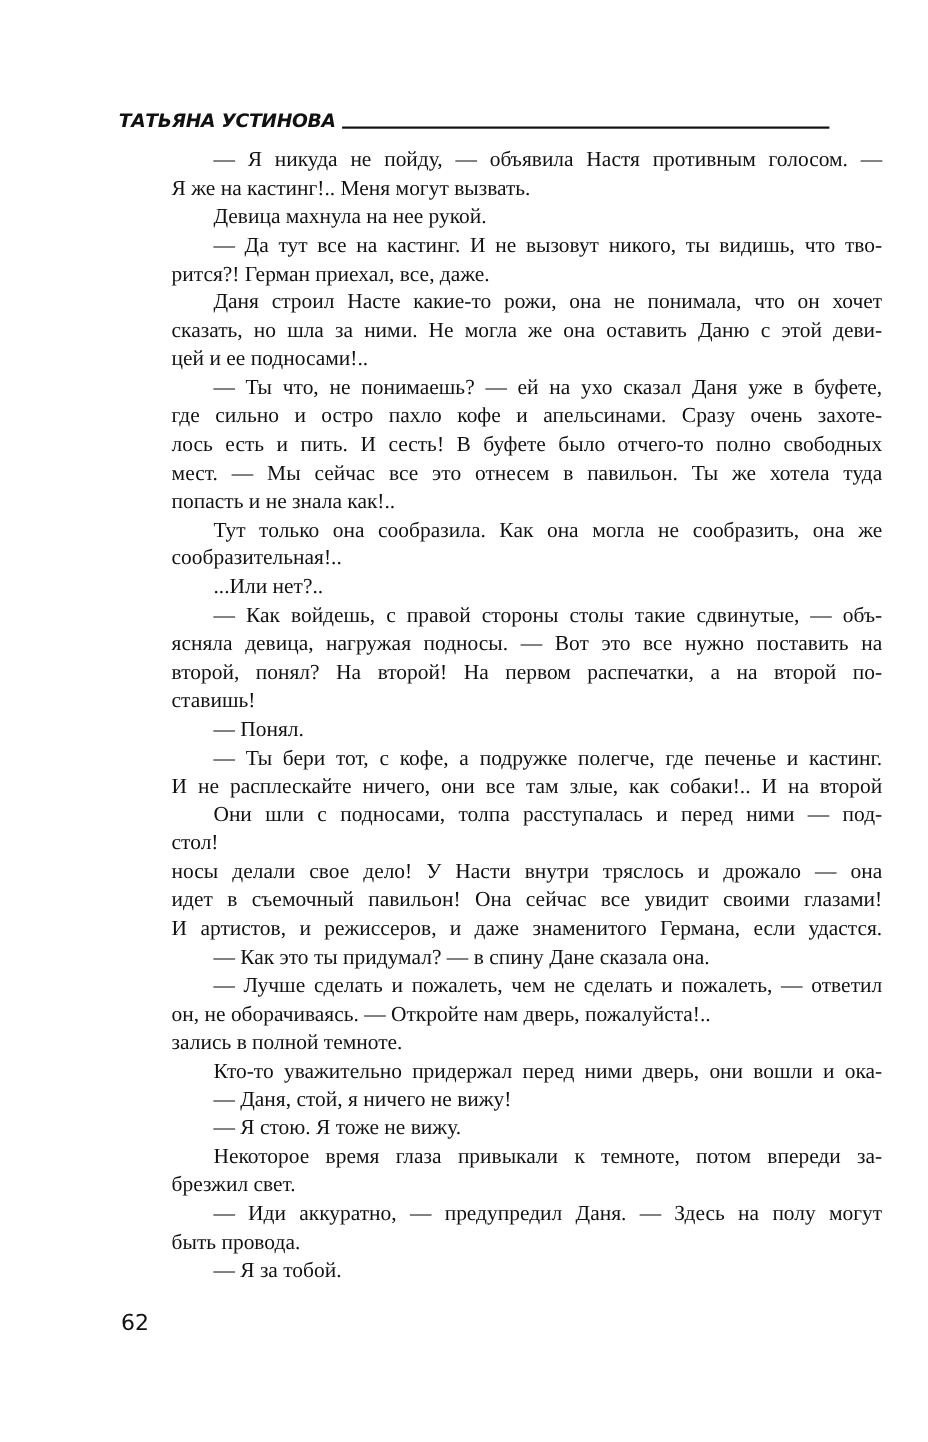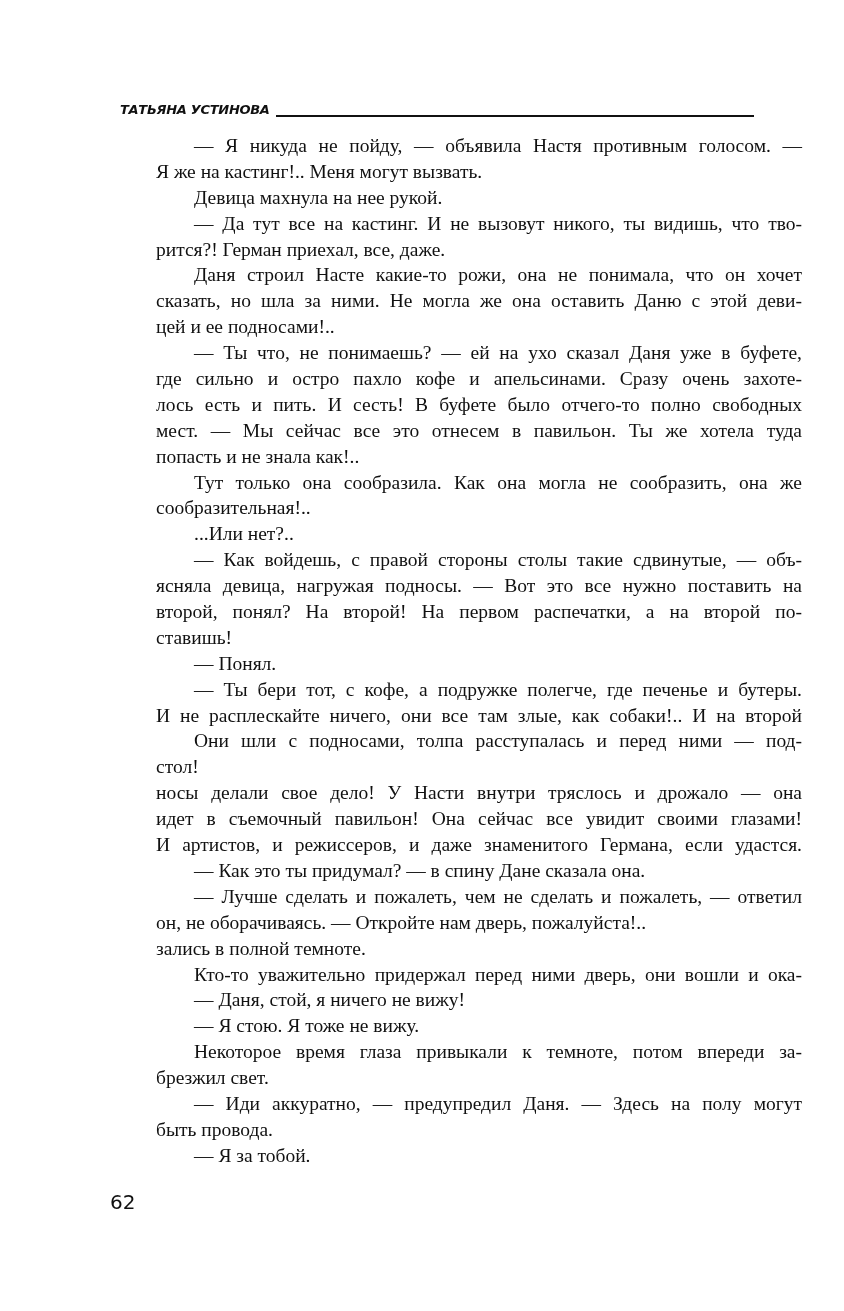--- a/index.html
+++ b/index.html
@@ -4,23 +4,22 @@
 <style>
   html, body { margin: 0; padding: 0; background: #ffffff; }
   body { width: 844px; height: 1311px; position: relative; overflow: hidden; }
   .page { position: absolute; left: 0; top: 0; width: 844px; height: 1311px; background: #fff; }
   .running-head {
     position: absolute; left: 108px; top: 98px; width: 646px; height: 22px;
     display: flex; align-items: flex-end;
   }
   .author {
     font-family: "DejaVu Sans", sans-serif; font-weight: bold; font-style: italic;
-    font-size: 13px; color: #111; letter-spacing: -0.3px; white-space: nowrap;
+    font-size: 17px; color: #111; letter-spacing: -0.3px; white-space: nowrap;
     line-height: 20px;
-    margin-left: 12px;
   }
   .head-rule { flex: 1; border-bottom: 2px solid #111; margin-left: 6px; margin-bottom: 3px; }
   .body-text {
     position: absolute; left: 108px; top: 133px; width: 646px;
     font-family: "Liberation Serif", serif; font-size: 19.5px; color: #111; margin-left: 48px;
   }
   .line { height: 25.9px; line-height: 25.9px; white-space: nowrap; overflow: visible; }
   .line.indent { padding-left: 38px; }
   .line.justify { text-align: justify; text-align-last: justify; }
   .page-number {
@@ -52,21 +51,21 @@
       <div class="line justify">мест. — Мы сейчас все это отнесем в павильон. Ты же хотела туда</div>
       <div class="line">попасть и не знала как!..</div>
       <div class="line indent justify">Тут только она сообразила. Как она могла не сообразить, она же</div>
       <div class="line">сообразительная!..</div>
       <div class="line indent">...Или нет?..</div>
       <div class="line indent justify">— Как войдешь, с правой стороны столы такие сдвинутые, — объ-</div>
       <div class="line justify">ясняла девица, нагружая подносы. — Вот это все нужно поставить на</div>
       <div class="line justify">второй, понял? На второй! На первом распечатки, а на второй по-</div>
       <div class="line">ставишь!</div>
       <div class="line indent">— Понял.</div>
-      <div class="line indent justify">— Ты бери тот, с кофе, а подружке полегче, где печенье и бутеры.</div>
+      <div class="line indent justify">— Ты бери тот, с кофе, а подружке полегче, где печенье и кастинг.</div>
       <div class="line justify">И не расплескайте ничего, они все там злые, как собаки!.. И на второй</div>
       <div class="line indent justify">Они шли с подносами, толпа расступалась и перед ними — под-</div>
       <div class="line">стол!</div>
       <div class="line justify">носы делали свое дело! У Насти внутри тряслось и дрожало — она</div>
       <div class="line justify">идет в съемочный павильон! Она сейчас все увидит своими глазами!</div>
       <div class="line justify">И артистов, и режиссеров, и даже знаменитого Германа, если удастся.</div>
       <div class="line indent">— Как это ты придумал? — в спину Дане сказала она.</div>
       <div class="line indent justify">— Лучше сделать и пожалеть, чем не сделать и пожалеть, — ответил</div>
       <div class="line">он, не оборачиваясь. — Откройте нам дверь, пожалуйста!..</div>
       <div class="line">зались в полной темноте.</div>

